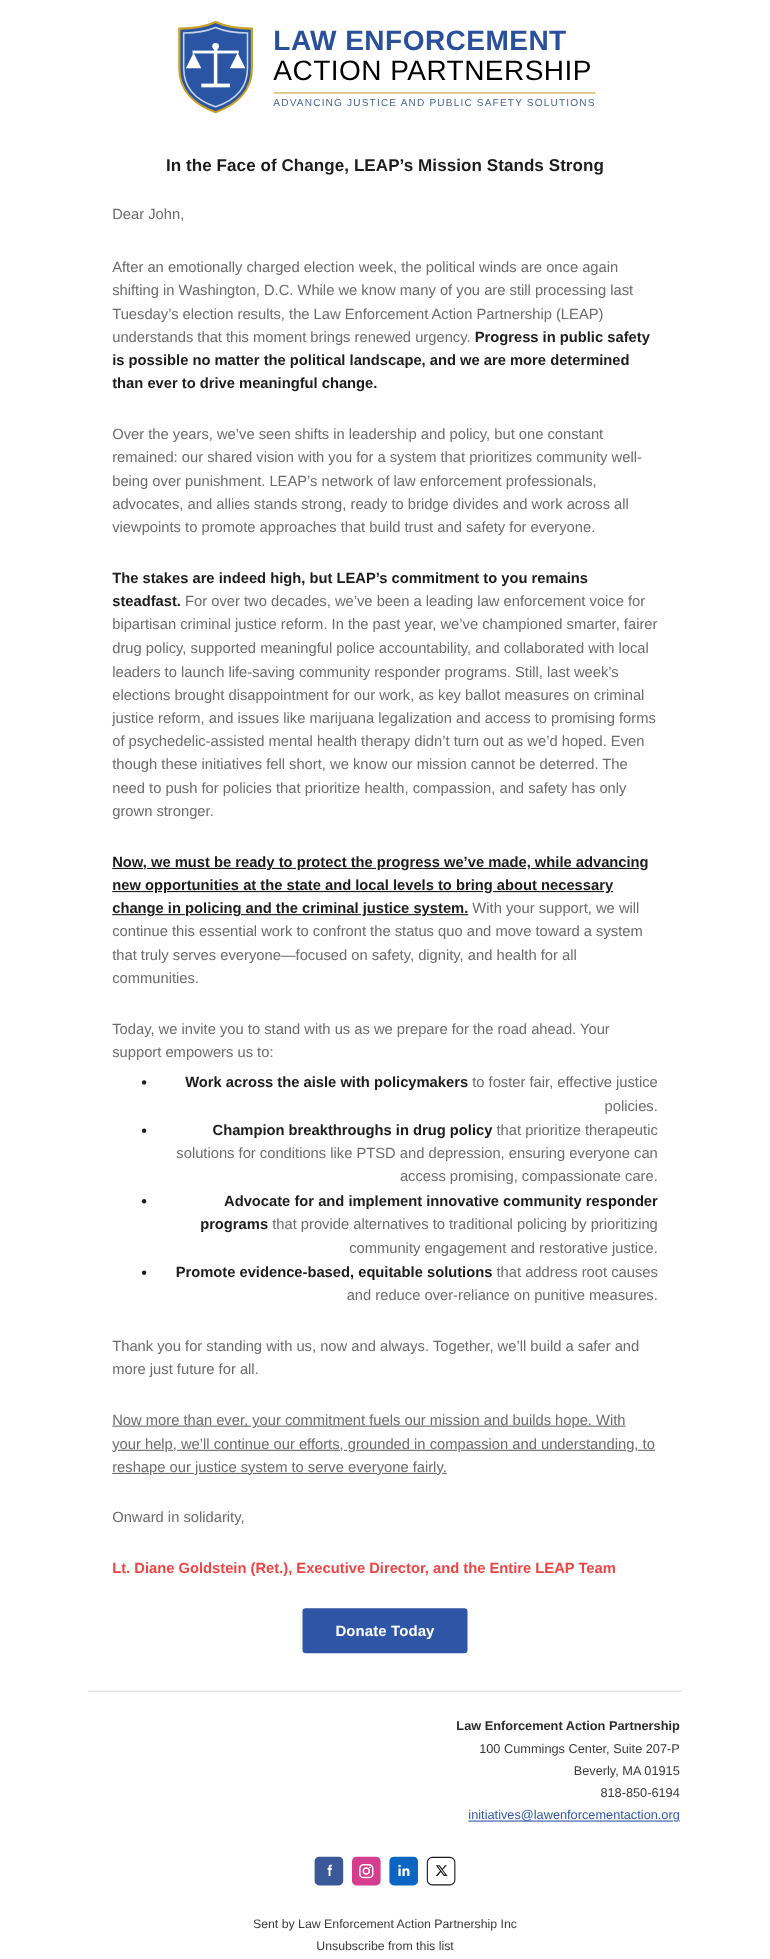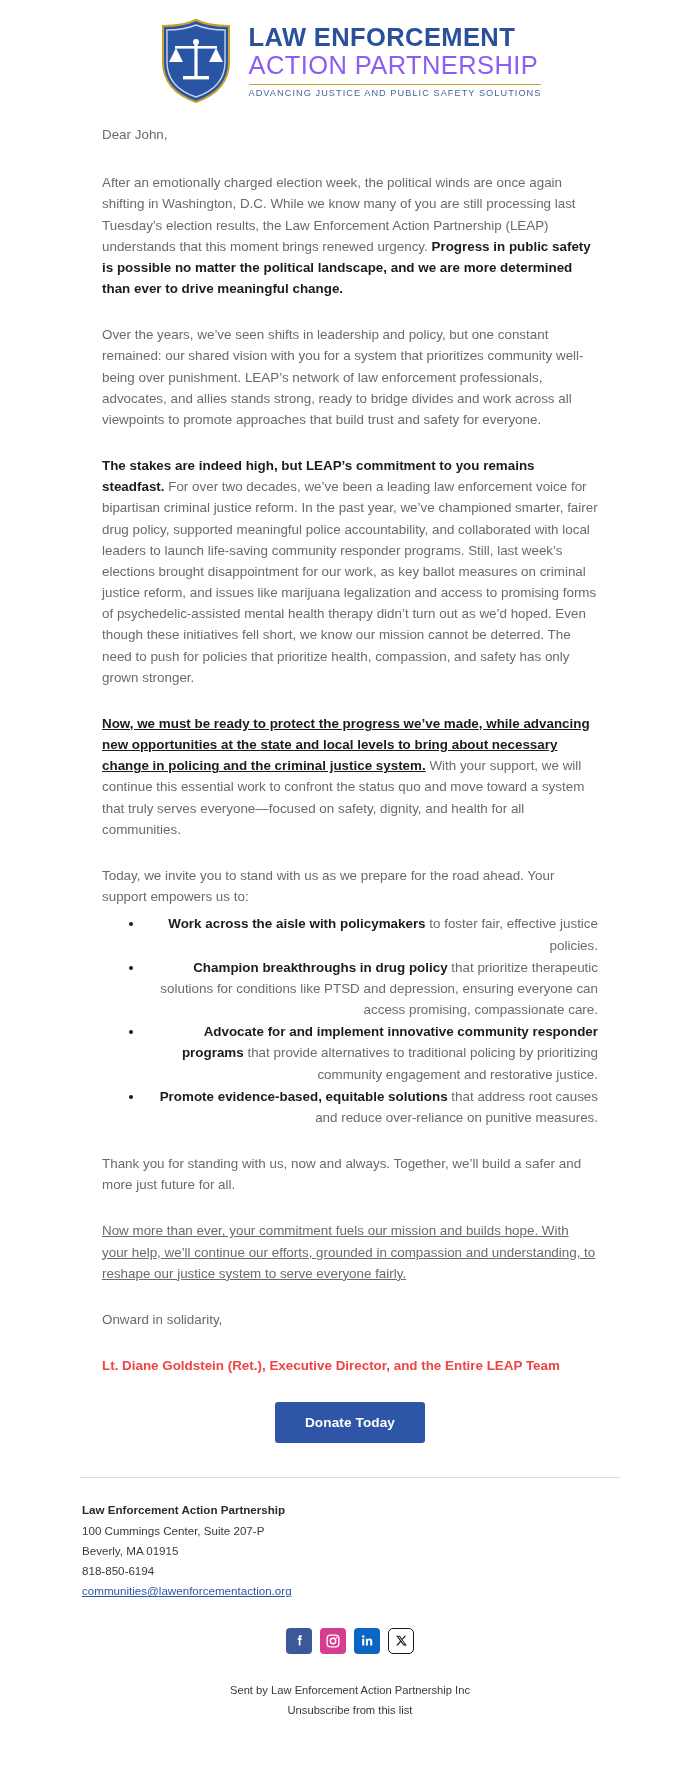--- a/index.html
+++ b/index.html
@@ -19,21 +19,21 @@
     display:flex; align-items:center; justify-content:center; gap:16px;
   }
   .shield { width:74px; height:86px; flex:0 0 auto; }
   .logo-text { text-align:left; }
   .logo-l1 {
     font-size:25.5px; font-weight:bold; letter-spacing:0.4px;
     color:#2a4f9b; line-height:1.05; font-family:"Liberation Sans", sans-serif;
   }
   .logo-l2 {
     font-size:25.5px; font-weight:normal; letter-spacing:0.4px;
-    color:#8b5cf6; line-height:1.12; font-family:"Liberation Sans", sans-serif;
+    color:#000000; line-height:1.12; font-family:"Liberation Sans", sans-serif;
   }
   .logo-rule { height:1px; background:#c9a227; margin:4px 0 3px 0; width:100%; }
   .logo-l3 {
     font-size:9.2px; letter-spacing:1.05px; color:#4a6596; font-weight:normal;text-align:right;
   }
 
   
   .content { padding: 10px 60px 0 60px; }
   h1.title {
     font-size:15.5px; font-weight:bold; color:#1c1c1c; text-align:center;
@@ -61,21 +61,21 @@
   .donate-btn {
     display:inline-block; background:#2f56a6; color:#ffffff;
     font-size:13.6px; font-weight:bold; padding: 13px 30px;
     border:none; border-radius:3px; cursor:pointer; letter-spacing:0.1px;
     font-family:"Liberation Sans", sans-serif;
     text-align:center;
   }
 
   
   .divider { height:1px; background:#dedede; margin: 0 38px; }
-  .footer { text-align:left; padding: 22px 40px 0 40px; }
+  .footer { text-align:right; padding: 22px 40px 0 40px; }
   .footer .org { font-size:11.6px; font-weight:bold; color:#2b2b2b; line-height:1.75; }
   .footer .line { font-size:11.6px; color:#3a3a3a; line-height:1.75; }
   .footer a.email {
     font-size:11.6px; color:#2f56a6; text-decoration:underline; line-height:1.75;
   }
   .social-row {
     display:flex; justify-content:center; gap:8px; margin: 26px 0 26px 0;
   }
   .s-icon {
     width:26px; height:26px; border-radius:4px; display:flex;
@@ -113,20 +113,21 @@
         <div class="logo-l1">LAW ENFORCEMENT</div>
         <div class="logo-l2">ACTION PARTNERSHIP</div>
         <div class="logo-rule"></div>
         <div class="logo-l3">ADVANCING JUSTICE AND PUBLIC SAFETY SOLUTIONS</div>
       </span>
     </div>
   </div>
 
   <div class="content">
 
+    <h1 class="title">In the Face of Change, LEAP’s Mission Stands Strong</h1>
 
     <p class="para salutation">Dear John,</p>
 
     <p class="para"><span>After an emotionally charged election week, the political winds are once again shifting in Washington, D.C. While we know many of you are still processing last Tuesday’s election results, the Law Enforcement Action Partnership (LEAP) understands that this moment brings renewed urgency. </span><span class="b">Progress in public safety is possible no matter the political landscape, and we are more determined than ever to drive meaningful change.</span></p>
 
     <p class="para">Over the years, we’ve seen shifts in leadership and policy, but one constant remained: our shared vision with you for a system that prioritizes community well-being over punishment. LEAP’s network of law enforcement professionals, advocates, and allies stands strong, ready to bridge divides and work across all viewpoints to promote approaches that build trust and safety for everyone.</p>
 
     <p class="para"><span class="b">The stakes are indeed high, but LEAP’s commitment to you remains steadfast.</span><span> For over two decades, we’ve been a leading law enforcement voice for bipartisan criminal justice reform. In the past year, we’ve championed smarter, fairer drug policy, supported meaningful police accountability, and collaborated with local leaders to launch life-saving community responder programs. Still, last week’s elections brought disappointment for our work, as key ballot measures on criminal justice reform, and issues like marijuana legalization and access to promising forms of psychedelic-assisted mental health therapy didn’t turn out as we’d hoped. Even though these initiatives fell short, we know our mission cannot be deterred. The need to push for policies that prioritize health, compassion, and safety has only grown stronger.</span></p>
 
     <p class="para"><span class="bu">Now, we must be ready to protect the progress we’ve made, while advancing new opportunities at the state and local levels to bring about necessary change in policing and the criminal justice system.</span><span> With your support, we will continue this essential work to confront the status quo and move toward a system that truly serves everyone—focused on safety, dignity, and health for all communities.</span></p>
@@ -153,21 +154,21 @@
     </div>
   </div>
 
   <div class="divider"></div>
 
   <div class="footer">
     <div class="org">Law Enforcement Action Partnership</div>
     <div class="line">100 Cummings Center, Suite 207-P</div>
     <div class="line">Beverly, MA 01915</div>
     <div class="line">818-850-6194</div>
-    <div><a class="email" href="#">communities@lawenforcementaction.org</a></div>
+    <div><a class="email" href="#">initiatives@lawenforcementaction.org</a></div>
 
     <div class="social-row">
       <span class="s-icon s-fb">
         <svg width="15" height="15" viewBox="0 0 24 24" aria-hidden="true">
             <path fill="#ffffff" d="M15.6 8.4h-2.1V7c0-.6.4-.8.7-.8h1.4V3.6h-2c-2.3 0-2.8 1.7-2.8 2.8v2H9.2v2.8h1.6V20h2.7v-8.8h1.9l.2-2.8z"></path>
           </svg>
       </span>
       <span class="s-icon s-ig">
         <svg width="16" height="16" viewBox="0 0 24 24" aria-hidden="true">
           <rect x="3.2" y="3.2" width="17.6" height="17.6" rx="5" fill="none" stroke="#ffffff" stroke-width="2"></rect>

